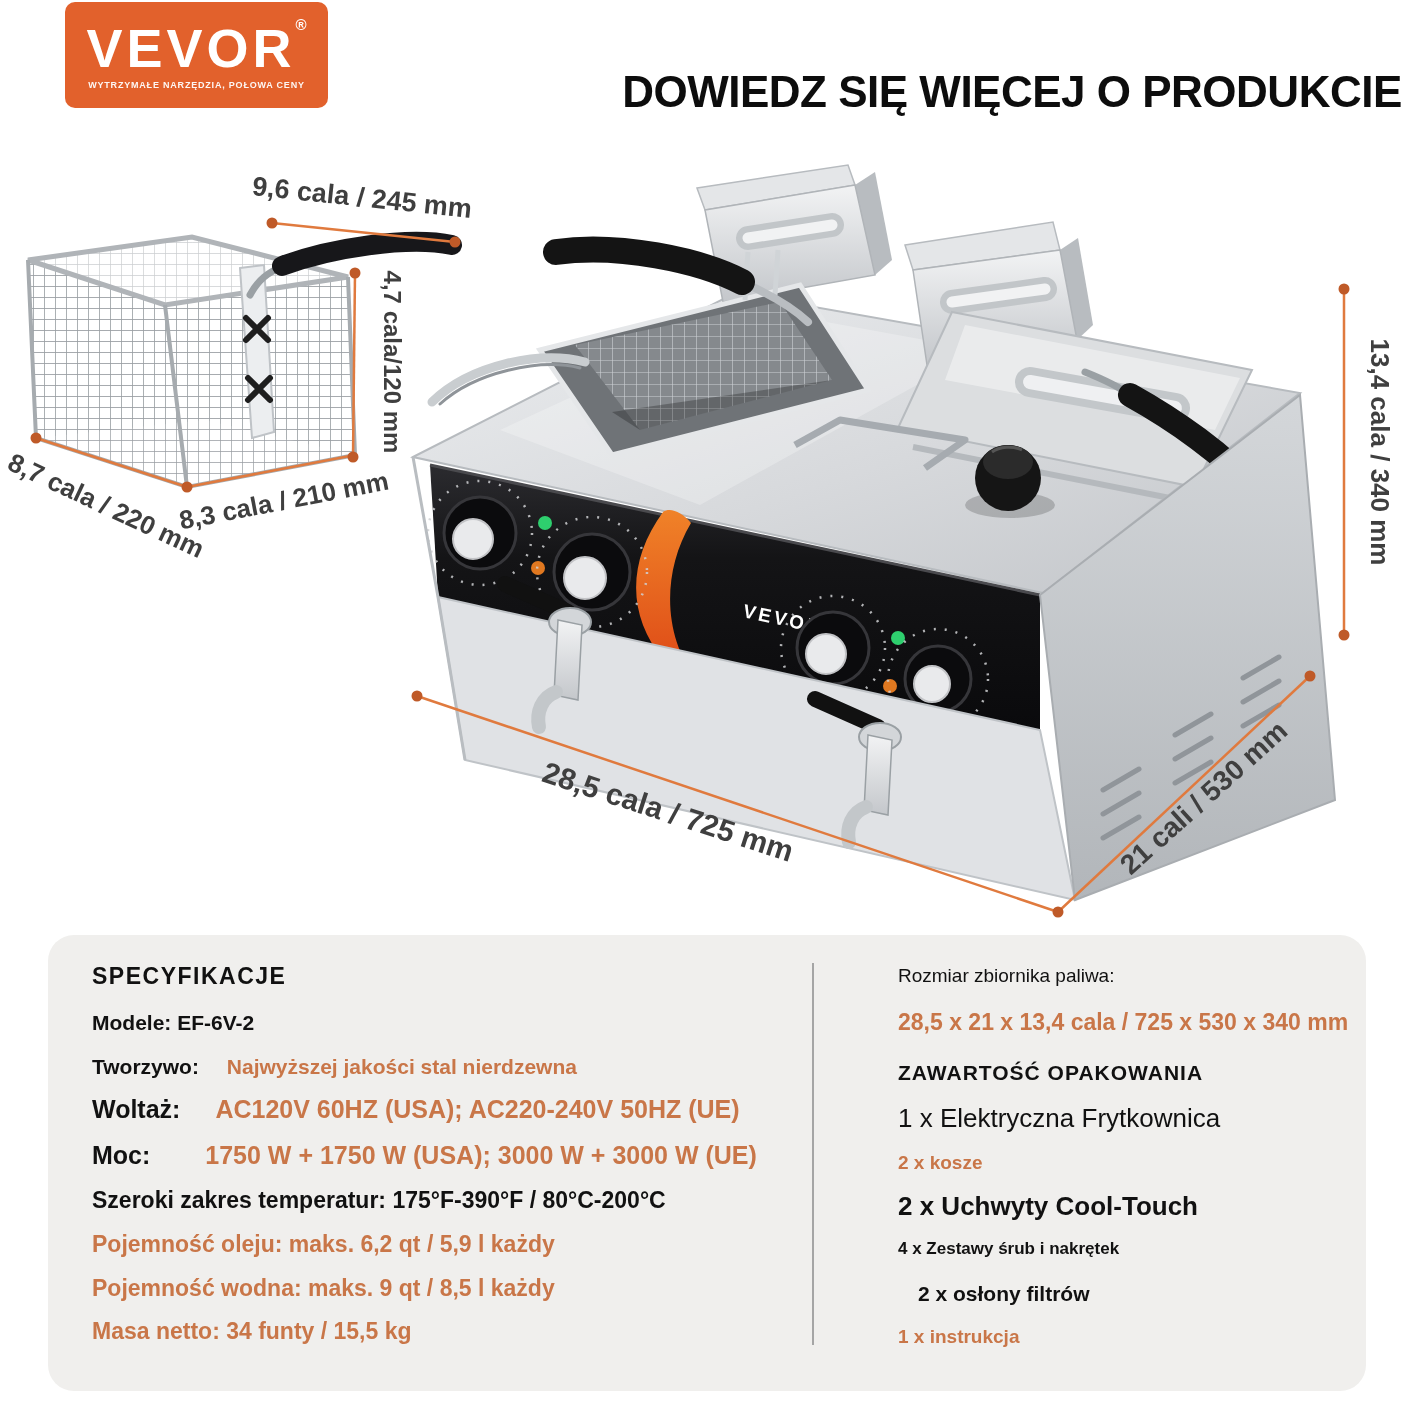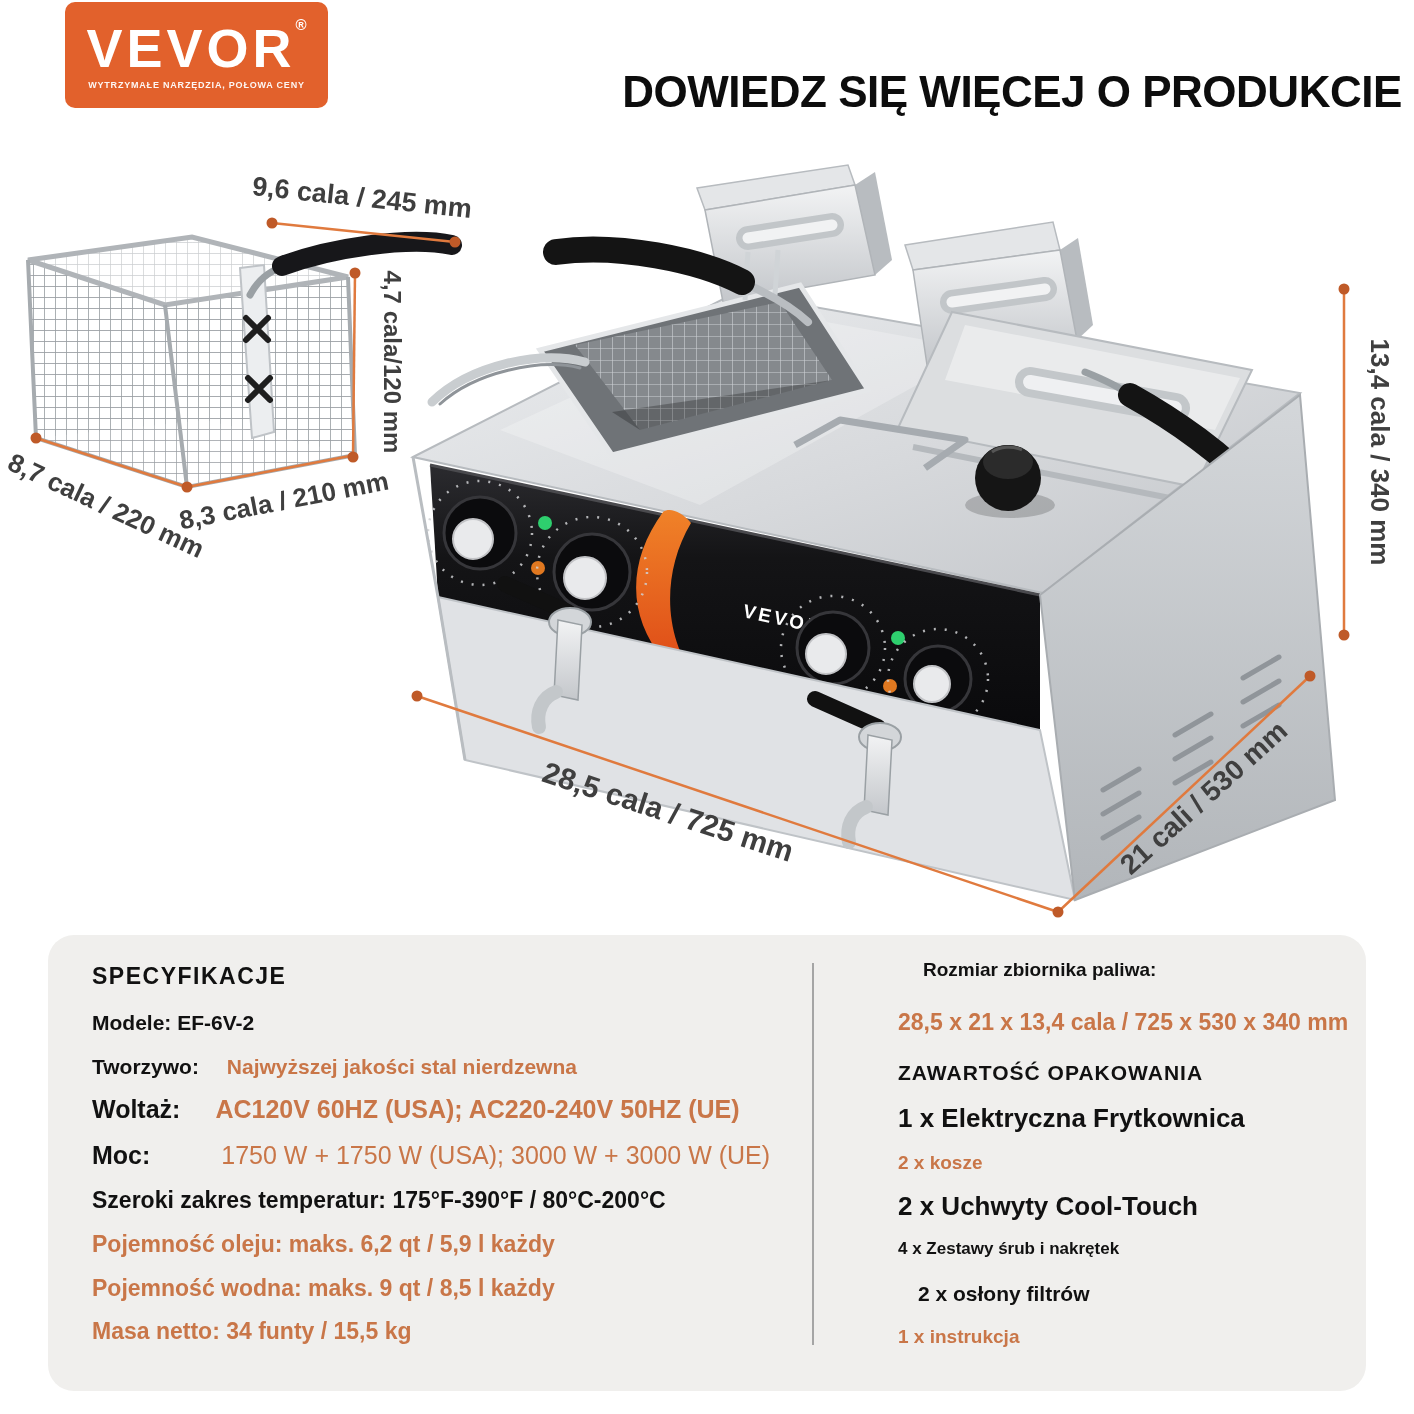--- a/index.html
+++ b/index.html
@@ -39,29 +39,29 @@
   .prow{position:absolute;white-space:nowrap;}
   .lbl{color:#111;}
   .val-orange{color:var(--orange_text);}
   .spec-heading{top:28px;font-size:23px;font-weight:700;letter-spacing:1.5px;color:#111;}
   .spec-model{top:76px;font-size:21px;font-weight:600;color:#111;}
   .spec-material{top:120px;font-size:21px;font-weight:600;}
   .spec-material .val-orange{margin-left:22px;}
   .spec-voltage{top:160px;font-size:25px;font-weight:700;}
   .spec-voltage .val-orange{margin-left:28px;font-weight:600;}
   .spec-power{top:206px;font-size:25px;font-weight:700;}
-  .spec-power .val-orange{margin-left:64px;font-weight:400;}
+  .spec-power .val-orange{margin-left:48px;font-weight:700;}
   .spec-temp{top:252px;font-size:23px;font-weight:700;color:#111;}
   .spec-oil{top:296px;font-size:23px;font-weight:600;color:var(--orange_text);}
   .spec-water{top:340px;font-size:23px;font-weight:600;color:var(--orange_text);}
   .spec-weight{top:383px;font-size:23px;font-weight:600;color:var(--orange_text);}
-  .pkg-size-label{top:24px;font-size:19px;font-weight:700;color:#111;margin-left:25px;}
+  .pkg-size-label{top:30px;font-size:19px;font-weight:400;color:#111;}
   .pkg-size-value{top:74px;font-size:23px;font-weight:600;color:var(--orange_text);}
   .pkg-heading{top:126px;font-size:21px;font-weight:700;letter-spacing:1px;color:#111;}
-  .pkg-i0{top:168px;font-size:26px;font-weight:700;color:#111;}
+  .pkg-i0{top:168px;font-size:26px;font-weight:400;color:#111;}
   .pkg-i1{top:217px;font-size:19px;font-weight:600;color:var(--orange_text);}
   .pkg-i2{top:256px;font-size:26px;font-weight:700;color:#111;}
   .pkg-i3{top:304px;font-size:17px;font-weight:700;color:#111;}
   .pkg-i4{top:347px;font-size:21px;font-weight:600;color:#111;margin-left:20px;}
   .pkg-i5{top:391px;font-size:19px;font-weight:600;color:var(--orange_text);}
 </style>
 </head>
 <body>
 
 <div class="page">

